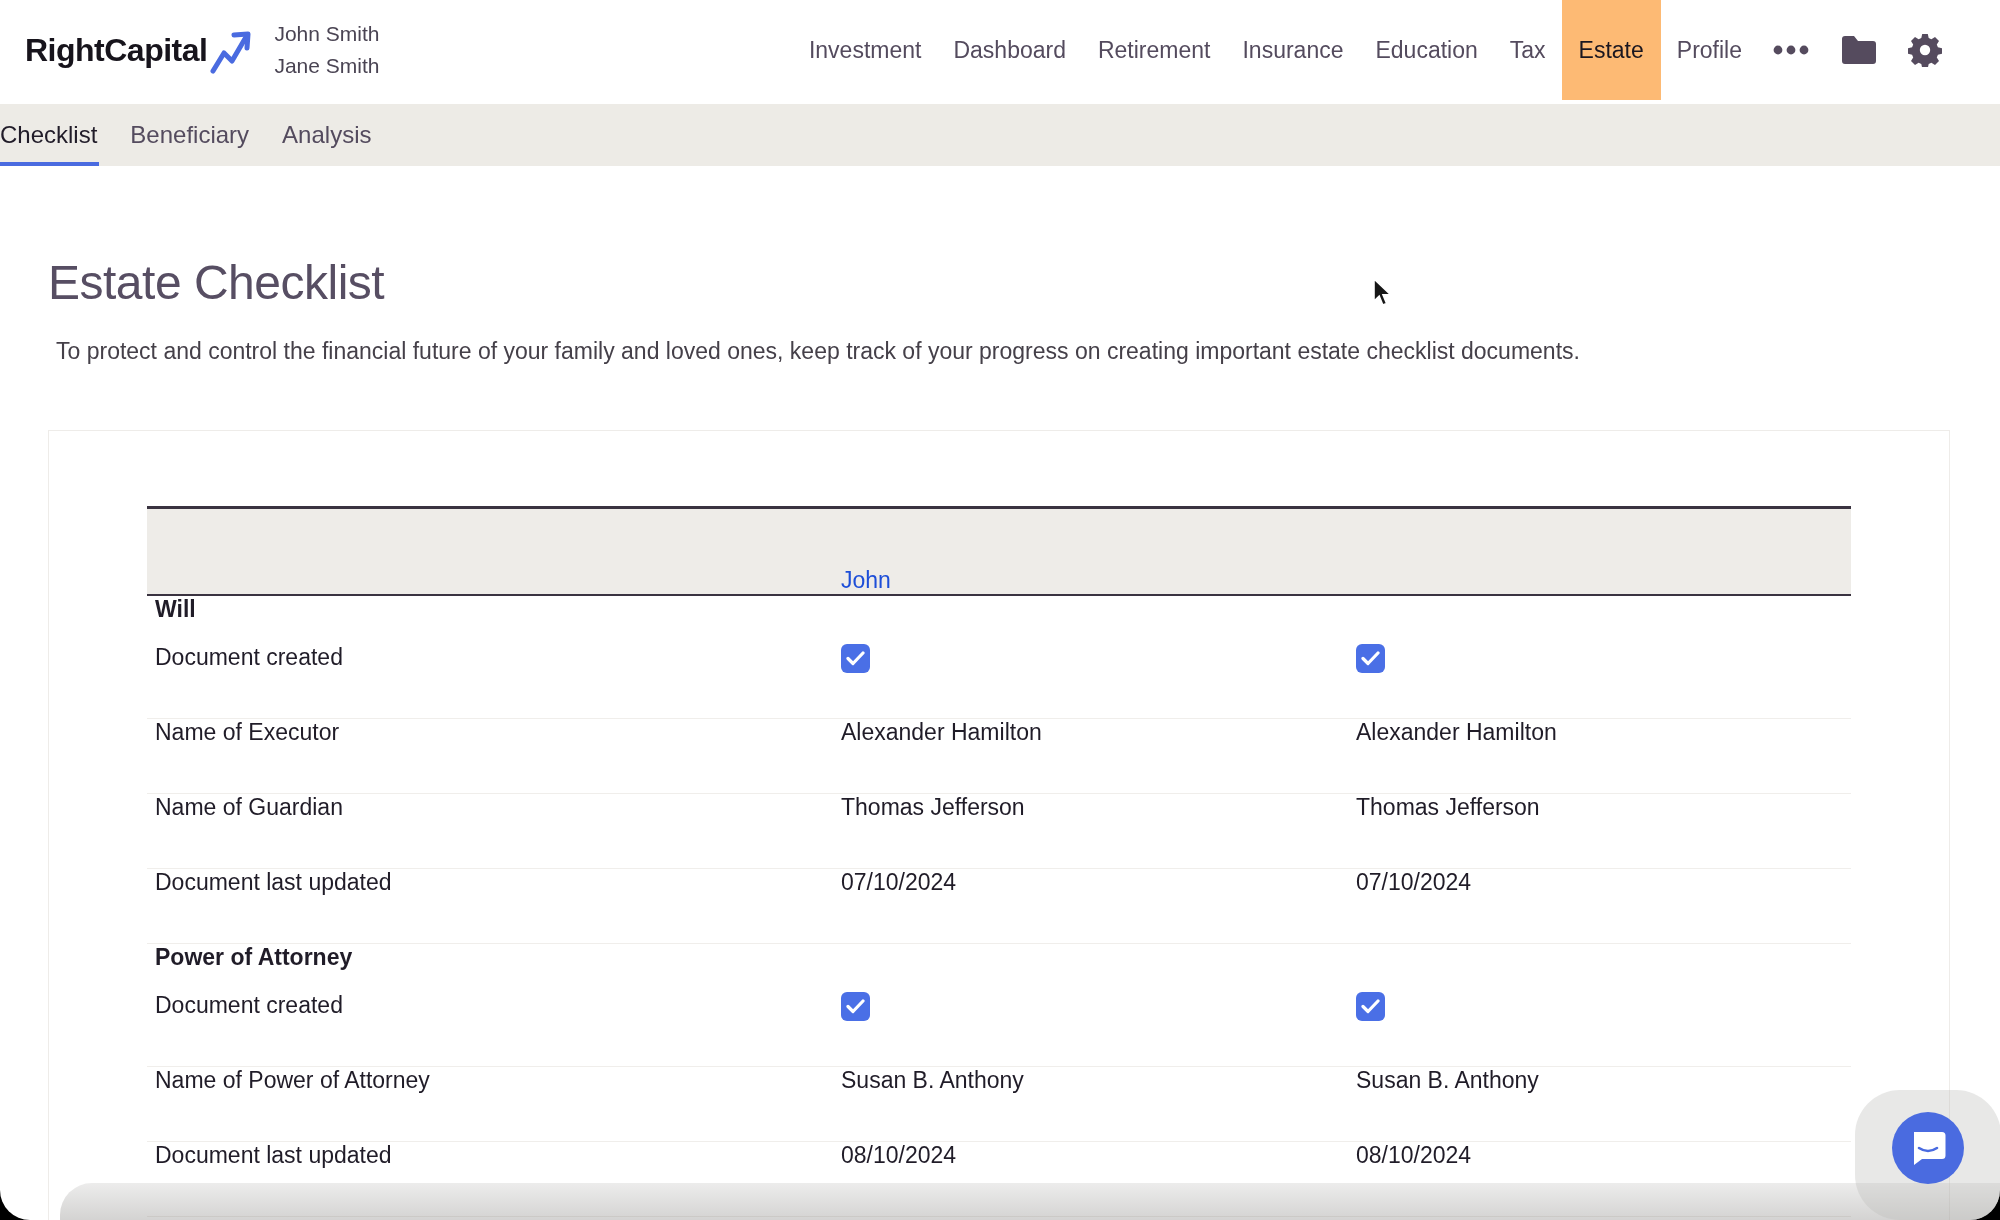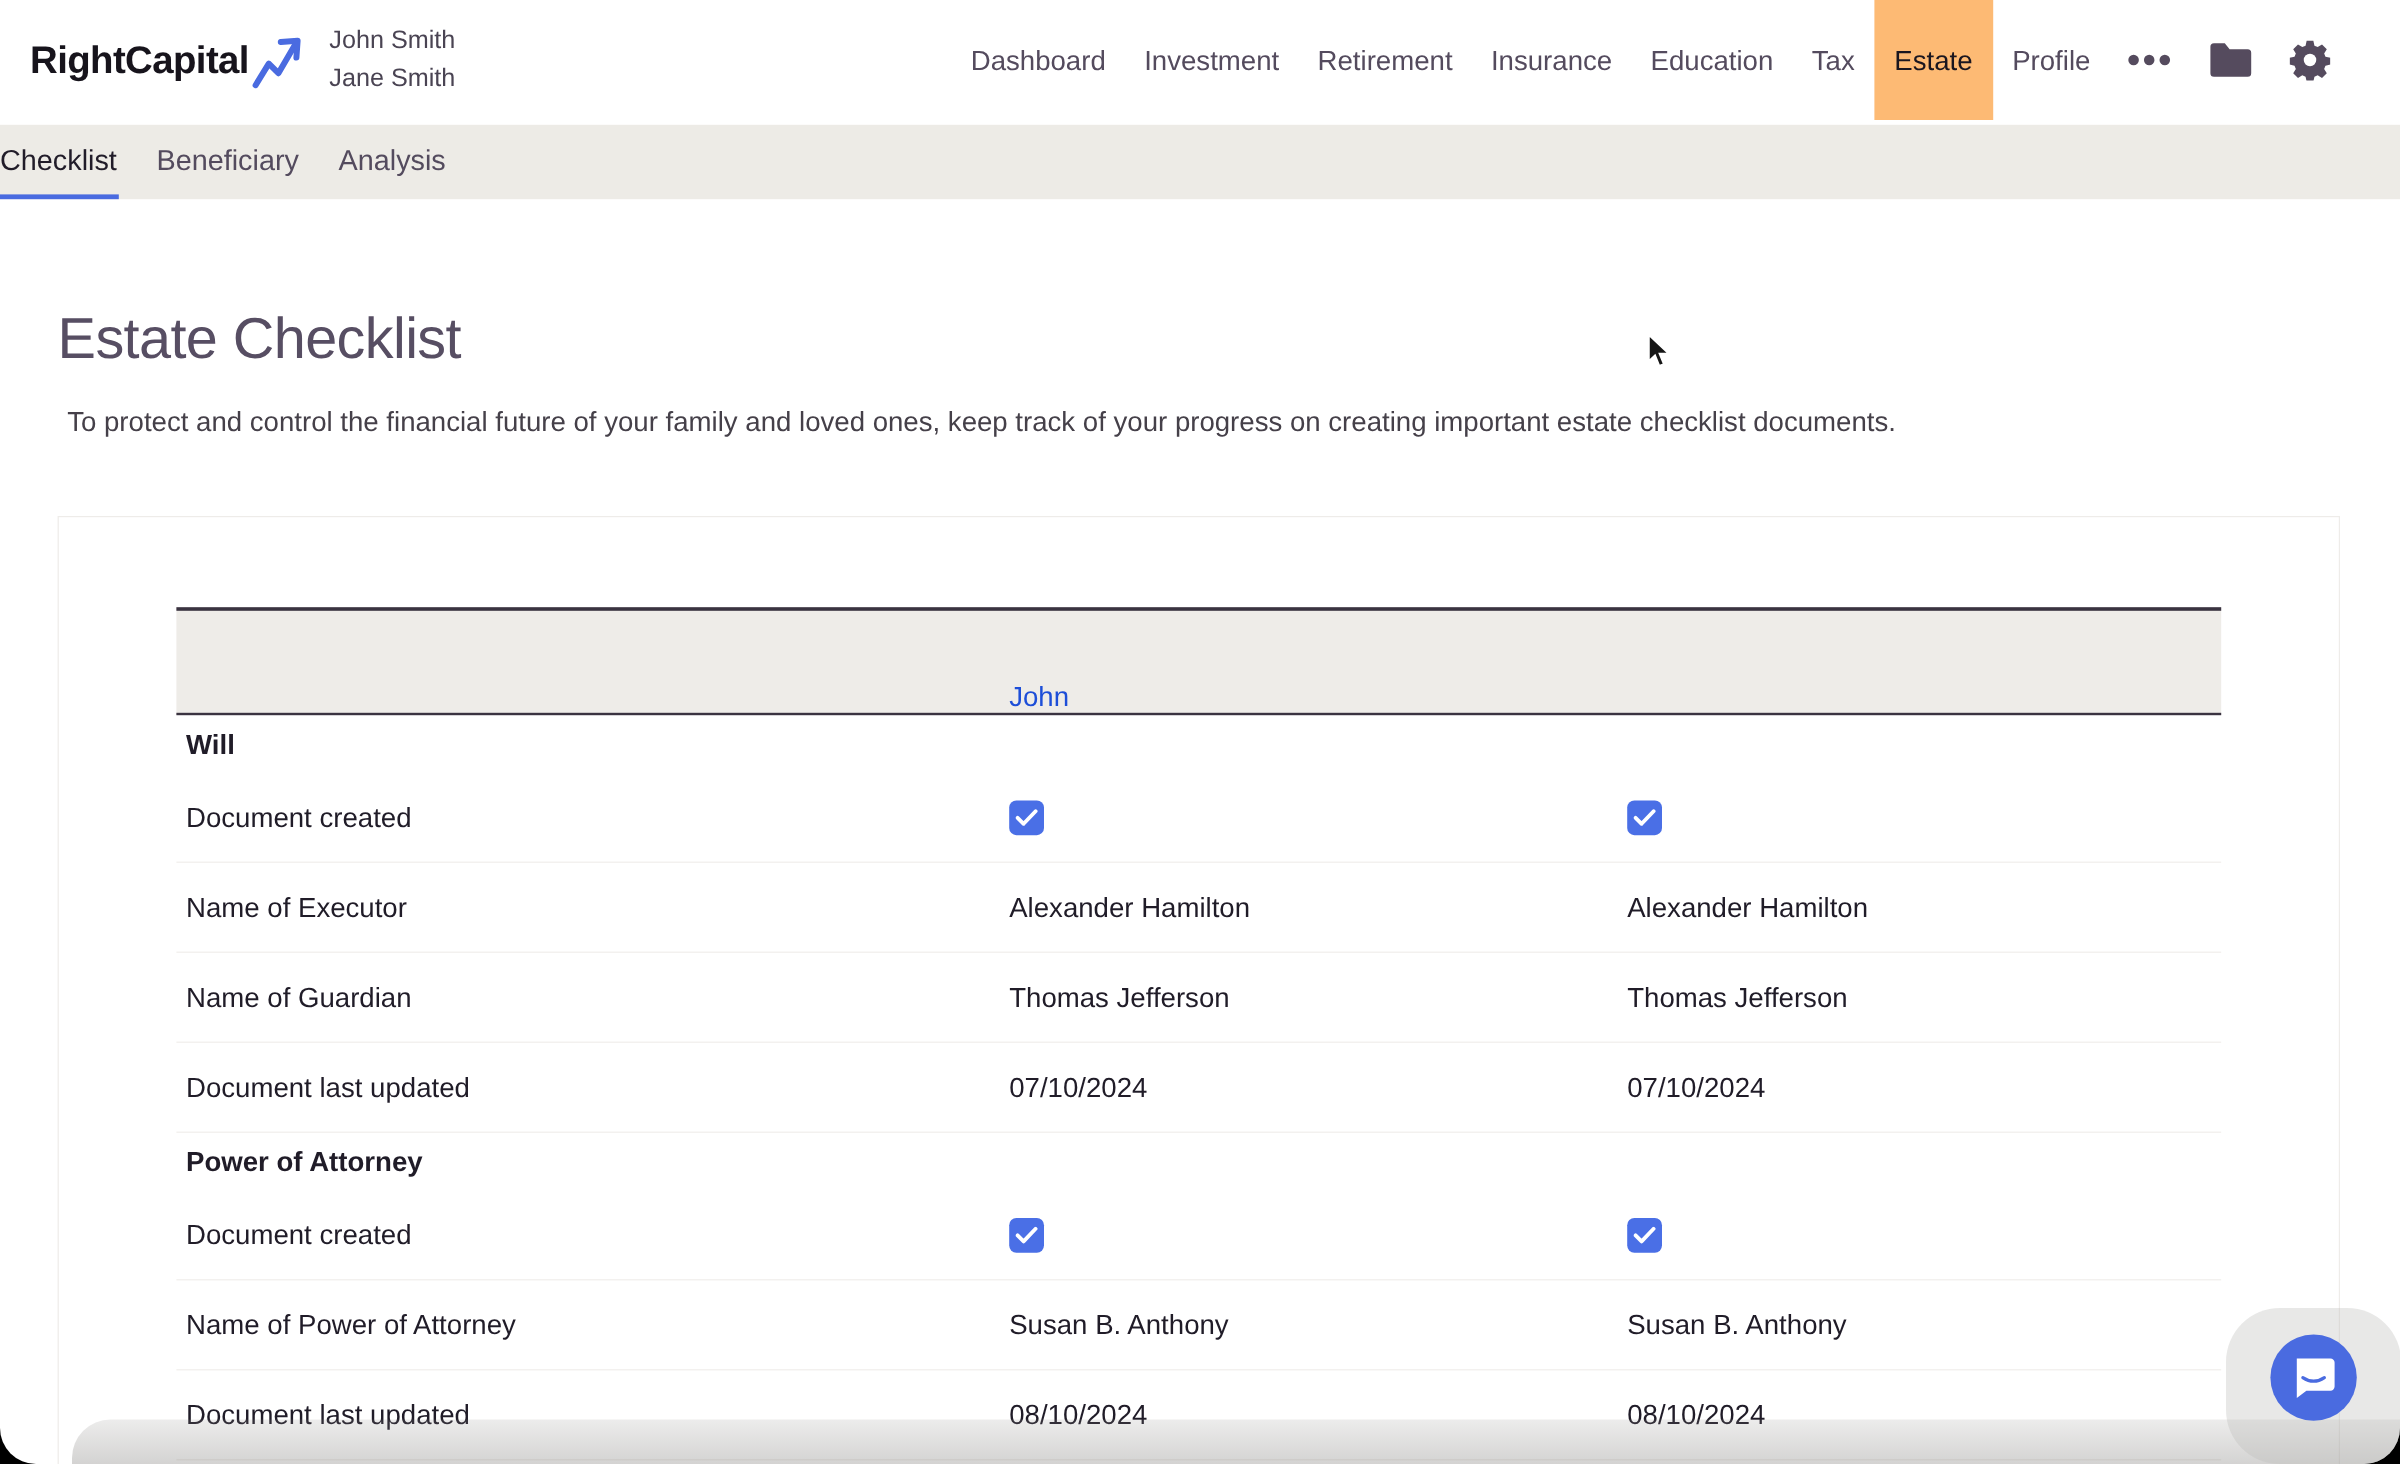--- a/index.html
+++ b/index.html
@@ -65,21 +65,21 @@
   .table{ margin:75px 98px 0 98px; }
   .thead{
     display:flex; height:90px; align-items:flex-end; background:#eeece8;
     border-top:3px solid #3a3340; border-bottom:2px solid #3a3340;
     font-size:23px; color:#1d4ed8;
   }
   .col-label{ width:694px; padding-left:8px; }
   .col-john{ width:515px; }
   .col-jane{ flex:1; }
 
-  .trow{ display:flex; align-items:center; font-size:23px; color:#201c28; }
+  .trow{ display:flex; align-items:flex-start; font-size:23px; color:#201c28; }
   .trow.section{ height:48px; font-weight:700; }
   .trow.data{ height:75px; border-bottom:1px solid #f0eeeb; }
 
   .checkbox{
     width:29px; height:29px; border-radius:6px; background:#4a6fe6;
     display:flex; align-items:center; justify-content:center; cursor:pointer;
   }
 
   
   .bottom-shade{
@@ -113,22 +113,22 @@
           <path d="M24 6 L38 5 L37 19" fill="none" stroke="#4a6be0" stroke-width="5" stroke-linecap="round" stroke-linejoin="round"></path>
         </svg>
       </span>
       <div class="client-names">
         <div>John Smith</div>
         <div>Jane Smith</div>
       </div>
     </div>
 
     <nav class="mainnav">
+      <div class="nav-item">Investment</div>
       <div class="nav-item">Dashboard</div>
-      <div class="nav-item">Investment</div>
       <div class="nav-item">Retirement</div>
       <div class="nav-item">Insurance</div>
       <div class="nav-item">Education</div>
       <div class="nav-item">Tax</div>
       <div class="nav-item active">Estate</div>
       <div class="nav-item">Profile</div>
     </nav>
 
     <div class="nav-icons">
       <span class="icon-btn">

